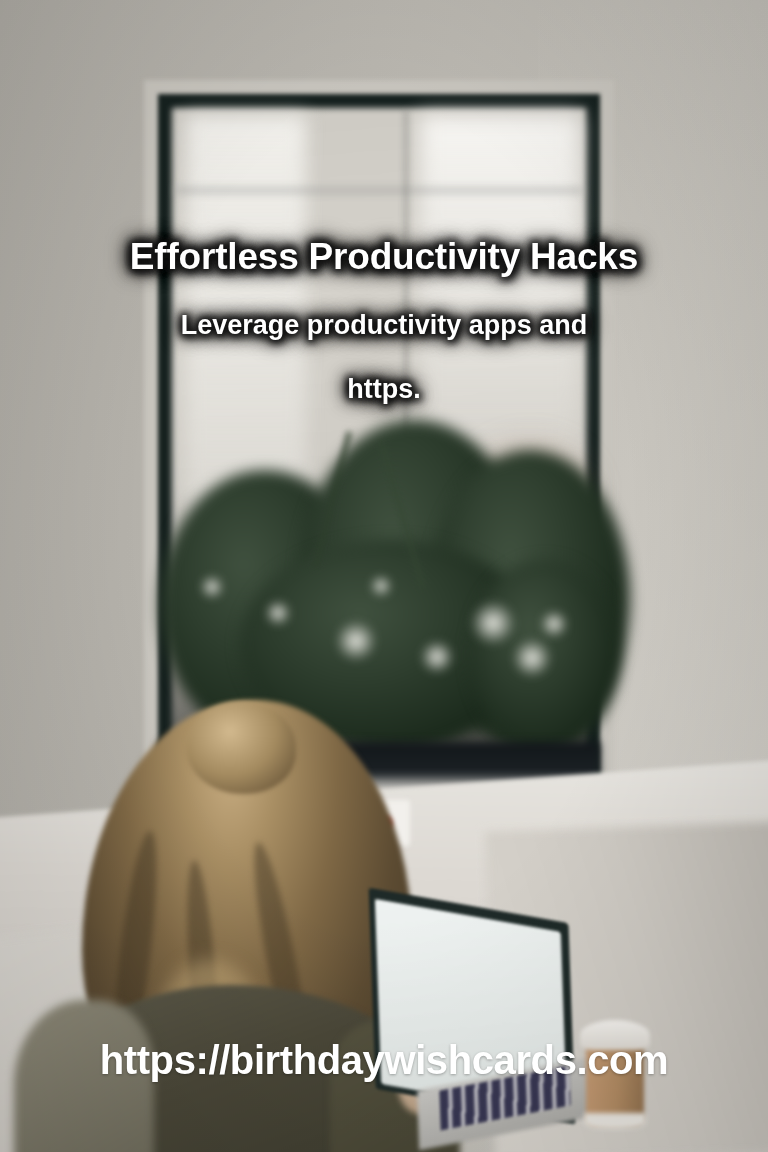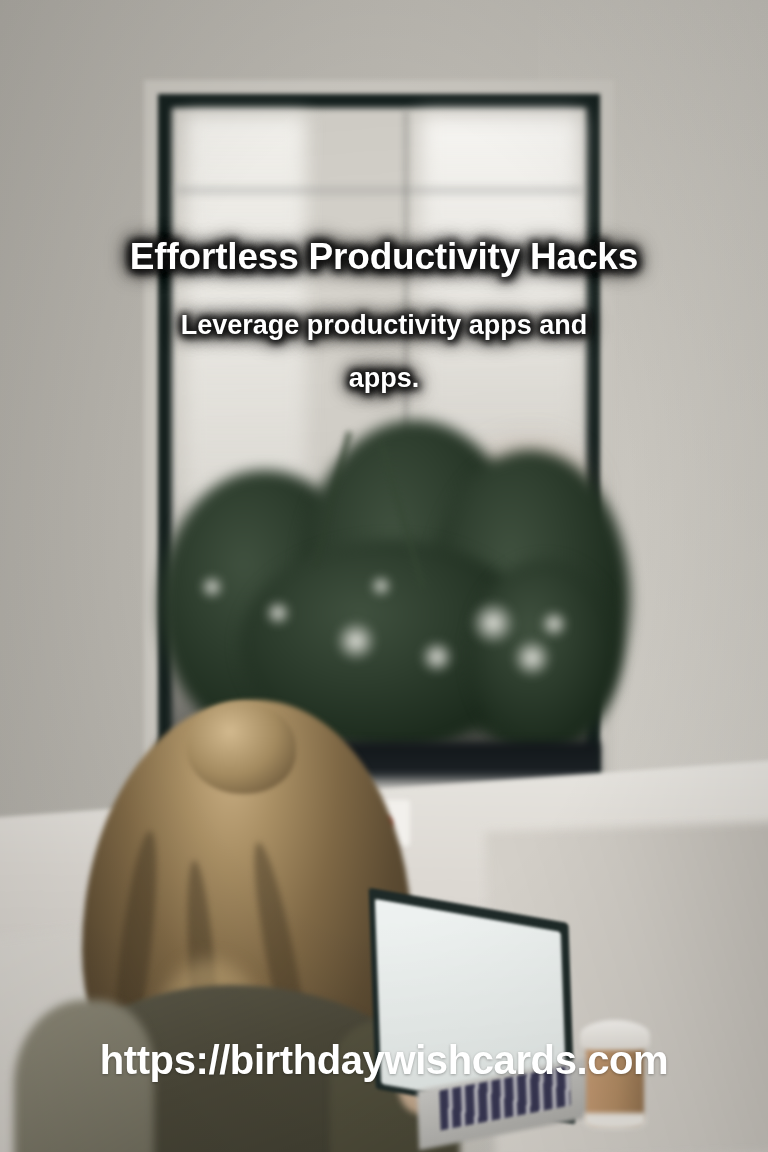--- a/index.html
+++ b/index.html
@@ -266,21 +266,21 @@
   }
   .subhead-block{
     position:absolute;left:0;right:0;top:312px;text-align:center;
   }
   .subhead-line{
     display:inline-block;
     color:#ffffff;
     font-size:27px;
     font-weight:bold;
     line-height:1.0;
-    margin-bottom:26px;
+    margin-bottom:37px;
     text-shadow:
       0 0 7px #121212, 0 0 7px #121212, 0 0 9px #121212,
       0 0 13px #0e0e0e, 0 0 16px #0e0e0e, 0 0 20px #0b0b0b,
       0 0 23px #0b0b0b, 2px 2px 9px #000;
   }
   .url-block{
     position:absolute;left:0;right:0;top:1038px;text-align:center;
   }
   .url-text{
     display:inline-block;
@@ -363,21 +363,21 @@
   </div>
 
   <div class="overlay">
 
     <div class="headline-block">
       <span class="headline">Effortless Productivity Hacks</span>
     </div>
 
     <div class="subhead-block">
       <div><span class="subhead-line">Leverage productivity apps and</span></div>
-      <div><span class="subhead-line">apps.</span></div>
+      <div><span class="subhead-line">https.</span></div>
     </div>
 
     <div class="url-block">
       <span class="url-text">https://birthdaywishcards.com</span>
     </div>
 
   </div>
 </div>
 
 </body></html>

